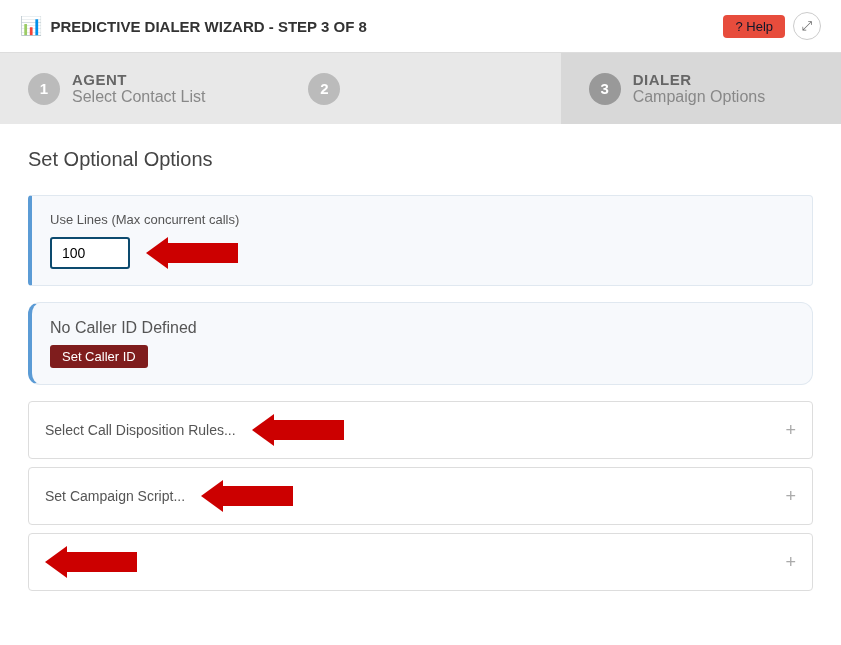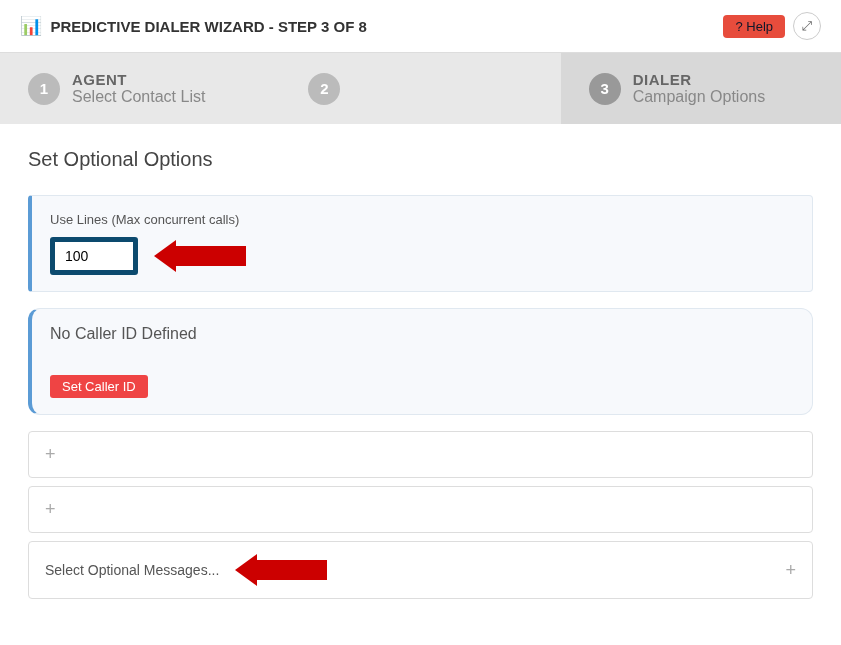--- a/index.html
+++ b/index.html
@@ -126,24 +126,24 @@
       font-size: 13px;
       color: #555;
       margin-bottom: 10px;
     }
     .input-row {
       display: flex;
       align-items: center;
       gap: 16px;
     }
     .lines-input {
-      border: 5px solid #0c4a6e;
+      border: 2px solid #0c4a6e;
       border-radius: 3px;
       padding: 6px 10px;
-      width: 88px;
+      width: 80px;
       font-size: 14px;
     }
     
     .arrow-left-container {
       display: flex;
       align-items: center;
     }
     .arrow-left-head {
       width: 0;
       height: 0;
@@ -173,28 +173,27 @@
     }
     .caller-id-desc {
       font-size: 13px;
       color: #666;
       display: flex;
       align-items: center;
       gap: 8px;
       flex-wrap: wrap;
     }
     .set-caller-btn {
-      background: #ef4444;
+      background: #7f1d1d;
       color: #fff;
       border: none;
       border-radius: 3px;
       padding: 4px 12px;
       font-size: 13px;
       cursor: pointer;
-      margin-top: 24px;
     }
 
     
     .collapsible-row {
       display: flex;
       align-items: center;
       justify-content: space-between;
       border: 1px solid #ddd;
       border-radius: 4px;
       padding: 12px 16px;
@@ -267,31 +266,46 @@
   </div>
 
   <div class="caller-id-section">
     <div class="caller-id-title">No Caller ID Defined</div>
     <div class="caller-id-desc">
       <button class="set-caller-btn">Set Caller ID</button>
     </div>
   </div>
 
   <div class="collapsible-row">
-    <span class="plus-icon">+</span>
-  </div>
-
-  <div class="collapsible-row">
-    <span class="plus-icon">+</span>
-  </div>
-
-  <div class="collapsible-row">
     <div class="collapsible-row-left">
-      <span class="collapsible-label">Select Optional Messages...</span>
+      <span class="collapsible-label">Select Call Disposition Rules...</span>
 
       <div class="arrow-left-container">
         <div class="arrow-left-head"></div>
         <div class="arrow-left-body"></div>
       </div>
     </div>
     <span class="plus-icon">+</span>
   </div>
+
+  <div class="collapsible-row">
+    <div class="collapsible-row-left">
+      <span class="collapsible-label">Set Campaign Script...</span>
+
+      <div class="arrow-left-container">
+        <div class="arrow-left-head"></div>
+        <div class="arrow-left-body"></div>
+      </div>
+    </div>
+    <span class="plus-icon">+</span>
+  </div>
+
+  <div class="collapsible-row">
+    <div class="collapsible-row-left">
+
+      <div class="arrow-left-container">
+        <div class="arrow-left-head"></div>
+        <div class="arrow-left-body"></div>
+      </div>
+    </div>
+    <span class="plus-icon">+</span>
+  </div>
 </div>
 
 </body></html>

